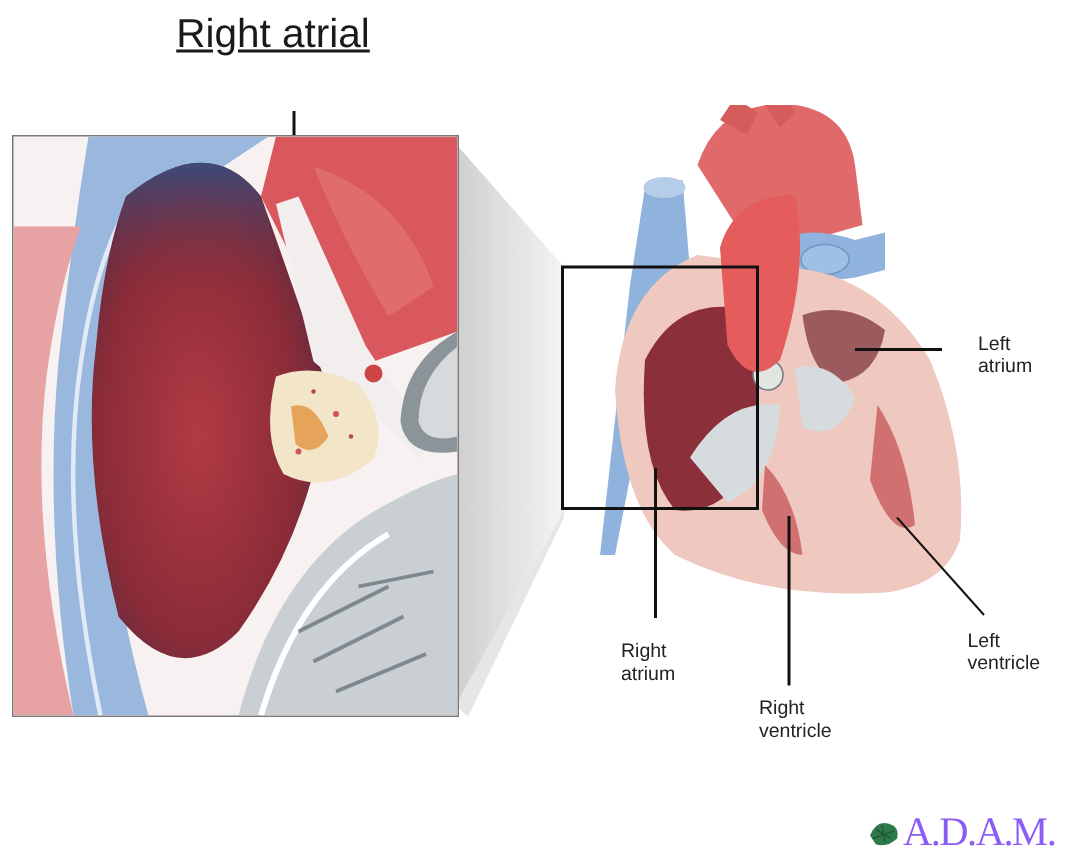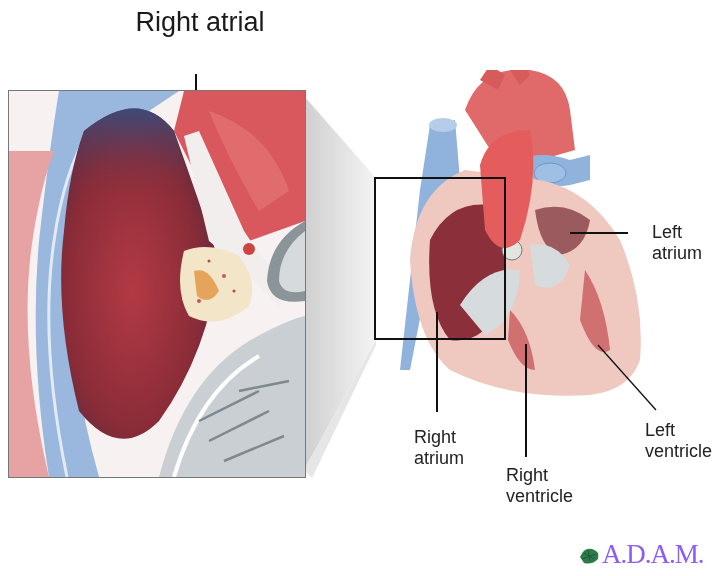--- a/index.html
+++ b/index.html
@@ -1,30 +1,30 @@
 <!DOCTYPE html>
 <html><head>
 <meta charset="utf-8">
 <style>
   html, body { margin:0; padding:0; background:#ffffff; }
   body { width:720px; height:576px; position:relative; overflow:hidden; font-family:"Liberation Sans", sans-serif; }
   .label { position:absolute; color:#222; font-family:"Liberation Sans", sans-serif; line-height:1.15; }
   .title { font-size:27px; text-align:center; color:#1a1a1a; line-height:1.1; }
-  .small { font-size:18px; }
+  .small { font-size:13px; }
   .leader { position:absolute; background:#111; }
   .inset { position:absolute; left:8px; top:90px; width:296px; height:386px; border:1.5px solid #777; overflow:hidden; background:#f1e8e8; }
   .heart { position:absolute; left:390px; top:70px; width:260px; height:330px; }
   .zoombox { position:absolute; left:374px; top:177px; width:132px; height:163px; border:2px solid #111; box-sizing:border-box; }
   .logo { position:absolute; left:578px; top:539px; display:flex; align-items:center; }
   .logo-text { font-family:"Liberation Serif", serif; font-size:27px; letter-spacing:-1px; color:#8b5cf6; }
 </style>
 </head>
 <body>
 
-<div class="label title" style="left:110px; top:8px; width:180px;">
+<div class="label title" style="left:92px; top:8px; width:180px;text-decoration:underline;">
   <div>Right atrial</div>
 </div>
 
 <div class="leader" style="left:195px; top:74px; width:1.5px; height:198px;"></div>
 
 <svg style="position:absolute; left:0; top:0;" width="720" height="576">
   <defs>
     <linearGradient id="wedge" x1="0" x2="1" y1="0" y2="0">
       <stop offset="0" stop-color="#cfcfcf"></stop>
       <stop offset="1" stop-color="#f4f4f4"></stop>

